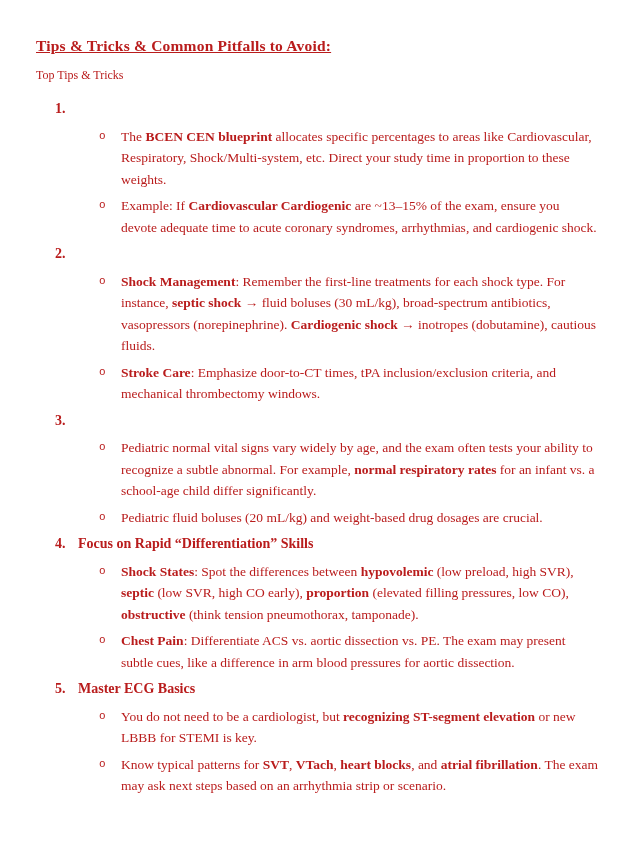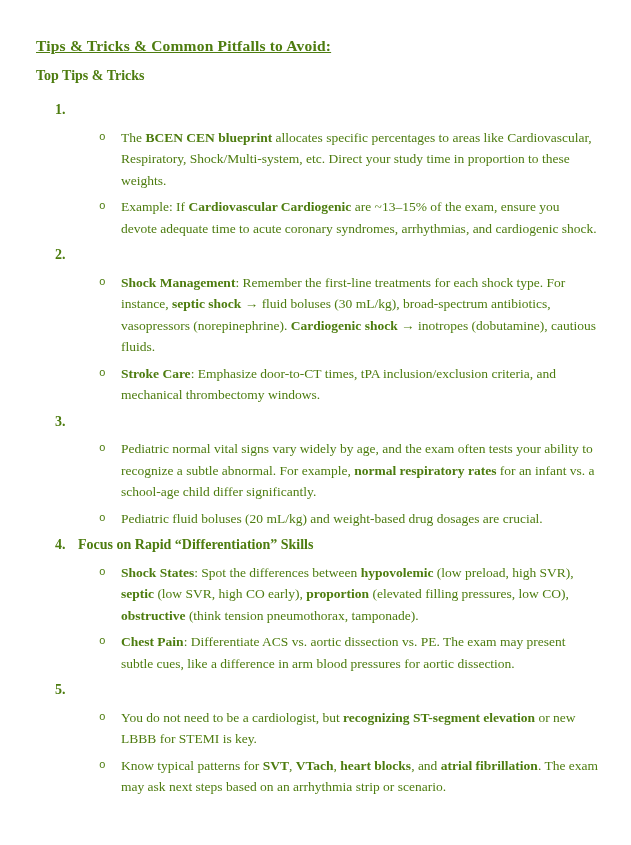--- a/index.html
+++ b/index.html
@@ -4,33 +4,33 @@
 <style>
   * { margin: 0; padding: 0; box-sizing: border-box; }
   html, body { background: #ffffff; }
   .page {
     position: relative;
     width: 631px;
     height: 845px;
     background: #ffffff;
     padding: 37px 33px 0 36px;
     font-family: "Liberation Serif", "DejaVu Serif", serif;
-    color: #4d7c0f;
+    color: #b91c1c;
     overflow: hidden;
   }
   .doc-title {
     font-size: 15.5px;
     font-weight: bold;
     text-decoration: underline;
     margin-bottom: 13px;
     letter-spacing: 0.2px;
   }
   .doc-subtitle {
-    font-size: 14px;
-    font-weight: bold;
+    font-size: 12px;
+    font-weight: normal;
     margin-bottom: 15px;
   }
   .list-item { padding-left: 19px; }
   .item-heading {
     display: flex;
     font-weight: bold;
     font-size: 14px;
     line-height: 21.5px;
     margin-bottom: 6px;
   }
@@ -108,20 +108,21 @@
           <span class="bullet-body"><b>Shock States</b><span>: Spot the differences between </span><b>hypovolemic</b><span> (low preload, high SVR), </span><b>septic</b><span> (low SVR, high CO early), </span><b>proportion</b><span> (elevated filling pressures, low CO), </span><b>obstructive</b><span> (think tension pneumothorax, tamponade).</span></span>
         </div>
         <div class="bullet">
           <span class="bullet-marker">o</span>
           <span class="bullet-body"><b>Chest Pain</b><span>: Differentiate ACS vs. aortic dissection vs. PE. The exam may present subtle cues, like a difference in arm blood pressures for aortic dissection.</span></span>
         </div>
       </div>
       <div class="list-item">
         <div class="item-heading">
           <span class="item-number">5.</span>
+          <span>Master ECG Basics</span>
         </div>
         <div class="bullet">
           <span class="bullet-marker">o</span>
           <span class="bullet-body"><span>You do not need to be a cardiologist, but </span><b>recognizing ST-segment elevation</b><span> or new LBBB for STEMI is key.</span></span>
         </div>
         <div class="bullet">
           <span class="bullet-marker">o</span>
           <span class="bullet-body"><span>Know typical patterns for </span><b>SVT</b><span>, </span><b>VTach</b><span>, </span><b>heart blocks</b><span>, and </span><b>atrial fibrillation</b><span>. The exam may ask next steps based on an arrhythmia strip or scenario.</span></span>
         </div>
       </div>

